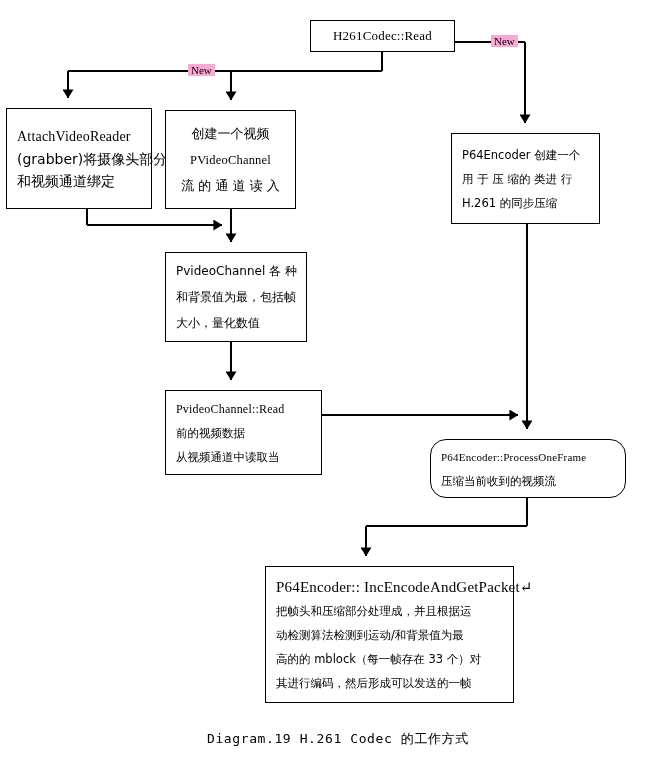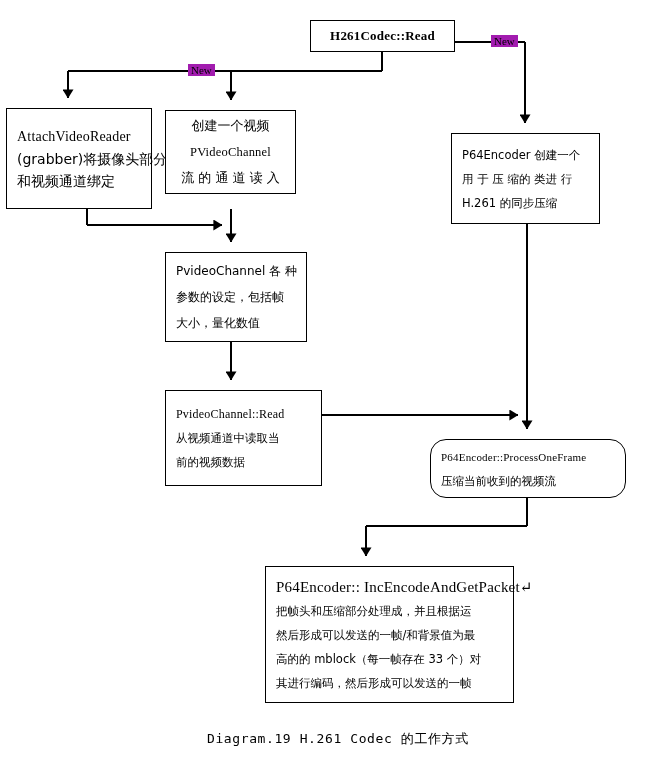--- a/index.html
+++ b/index.html
@@ -47,47 +47,47 @@
   }
   
   .cjk-line {
     font-family: "DejaVu Sans", "Liberation Sans", sans-serif;
   }
   .edge-label {
     position: absolute;
     font-family: "Liberation Serif", "DejaVu Serif", serif;
     font-size: 11px;
     color: #000;
-    background: #a21caf;
+    background: #f9a8d4;
     padding: 0 3px;
     white-space: nowrap;
   }
   .caption {
     position: absolute;
     font-family: "DejaVu Sans Mono", "Liberation Mono", monospace;
     font-size: 13px;
     color: #000;
     white-space: nowrap;
     letter-spacing: 0.6px;
   }
 
   
   #box-attachvideoreader { left: 6px;  top: 108px; width: 146px; height: 101px; padding: 0 10px; }
   #box-attachvideoreader .flow-line { font-size: 14px; line-height: 22px; }
 
-  #box-createstream { left: 165px; top: 110px; width: 131px; height: 84px; padding: 0 8px; }
+  #box-createstream { left: 165px; top: 110px; width: 131px; height: 99px; padding: 0 8px; }
   #box-createstream .flow-line { font-size: 13px; line-height: 26px; text-align: center; }
 
   #box-p64encoder-new { left: 451px; top: 133px; width: 149px; height: 91px; padding: 0 10px; justify-content: center; }
   #box-p64encoder-new .flow-line { font-size: 11.5px; line-height: 24px; }
 
   #box-pvideochannel-params { left: 165px; top: 252px; width: 142px; height: 90px; padding: 0 10px; }
   #box-pvideochannel-params .flow-line { font-size: 12px; line-height: 26px; }
 
-  #box-pvideochannel-read { left: 165px; top: 390px; width: 157px; height: 96px; padding: 0 10px; }
+  #box-pvideochannel-read { left: 165px; top: 390px; width: 157px; height: 85px; padding: 0 10px; }
   #box-pvideochannel-read .flow-line { font-size: 11.5px; line-height: 24px; }
 
   #box-processoneframe { left: 430px; top: 439px; width: 196px; height: 59px; padding: 0 10px; border-radius: 16px; }
   #box-processoneframe .flow-line { font-size: 11px; line-height: 24px; }
 
   #box-incencode { left: 265px; top: 566px; width: 249px; height: 137px; padding: 0 10px; }
   #box-incencode .flow-line { font-size: 15px; line-height: 24px; }
   #box-incencode .cjk-line { font-size: 11.5px; }
 
   #caption-main { left: 207px; top: 730px; }
@@ -130,21 +130,21 @@
 
       <path d="M 527,224 L 527,429" marker-end="url(#arrow-down)"></path>
 
       <path d="M 527,498 L 527,526"></path>
       <path d="M 527,526 L 366,526"></path>
       <path d="M 366,526 L 366,556" marker-end="url(#arrow-down)"></path>
 
     </g>
   </svg>
 
-  <div class="flow-box" id="box-h261codec-read" style="left:310px; top:20px; width:145px; height:32px; padding:13px 10px;font-weight:bold;">
+  <div class="flow-box" id="box-h261codec-read" style="left:310px; top:20px; width:145px; height:32px; padding:13px 10px;">
     <span class="flow-line code-line" style="font-size:13px; line-height:30px; text-align:center;">H261Codec::Read</span>
   </div>
 
   <div class="flow-box" id="box-attachvideoreader">
     <span class="flow-line code-line">AttachVideoReader</span>
     <span class="flow-line cjk-line">(grabber)将摄像头部分</span>
     <span class="flow-line cjk-line">和视频通道绑定</span>
   </div>
 
   <div class="flow-box" id="box-createstream">
@@ -154,39 +154,39 @@
   </div>
 
   <div class="flow-box" id="box-p64encoder-new">
     <span class="flow-line cjk-line">P64Encoder 创建一个</span>
     <span class="flow-line cjk-line">用 于 压 缩的 类进 行</span>
     <span class="flow-line cjk-line">H.261 的同步压缩</span>
   </div>
 
   <div class="flow-box" id="box-pvideochannel-params">
     <span class="flow-line cjk-line">PvideoChannel 各 种</span>
-    <span class="flow-line cjk-line">参数的设定，包括帧</span>
+    <span class="flow-line cjk-line">和背景值为最，包括帧</span>
     <span class="flow-line cjk-line">大小，量化数值</span>
   </div>
 
   <div class="flow-box" id="box-pvideochannel-read">
     <span class="flow-line code-line" style="font-size:12px;">PvideoChannel::Read</span>
+    <span class="flow-line cjk-line">前的视频数据</span>
     <span class="flow-line cjk-line">从视频通道中读取当</span>
-    <span class="flow-line cjk-line">前的视频数据</span>
   </div>
 
   <div class="flow-box" id="box-processoneframe">
     <span class="flow-line code-line">P64Encoder::ProcessOneFrame</span>
     <span class="flow-line cjk-line" style="font-size:11.5px;">压缩当前收到的视频流</span>
   </div>
 
   <div class="flow-box" id="box-incencode">
     <span class="flow-line code-line">P64Encoder:: IncEncodeAndGetPacket↵</span>
     <span class="flow-line cjk-line">把帧头和压缩部分处理成，并且根据运</span>
-    <span class="flow-line cjk-line">然后形成可以发送的一帧/和背景值为最</span>
+    <span class="flow-line cjk-line">动检测算法检测到运动/和背景值为最</span>
     <span class="flow-line cjk-line">高的的 mblock（每一帧存在 33 个）对</span>
     <span class="flow-line cjk-line">其进行编码，然后形成可以发送的一帧</span>
   </div>
 
   <span class="edge-label" style="left:188px; top:64px;">New</span>
   <span class="edge-label" style="left:491px; top:35px;">New</span>
 
   <span class="caption" id="caption-main">Diagram.19 H.261 Codec 的工作方式</span>
 
 </div>

